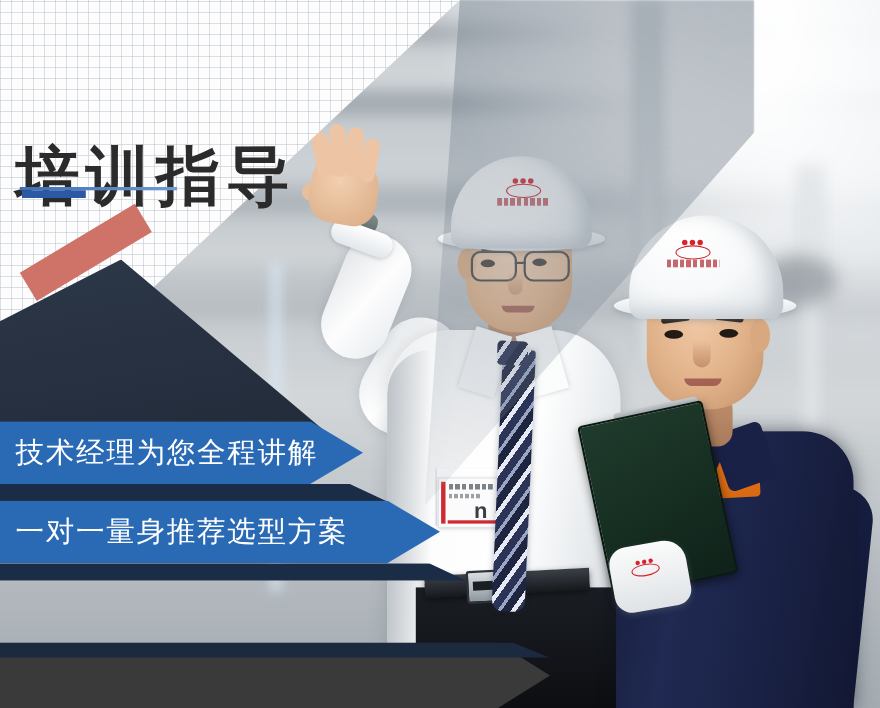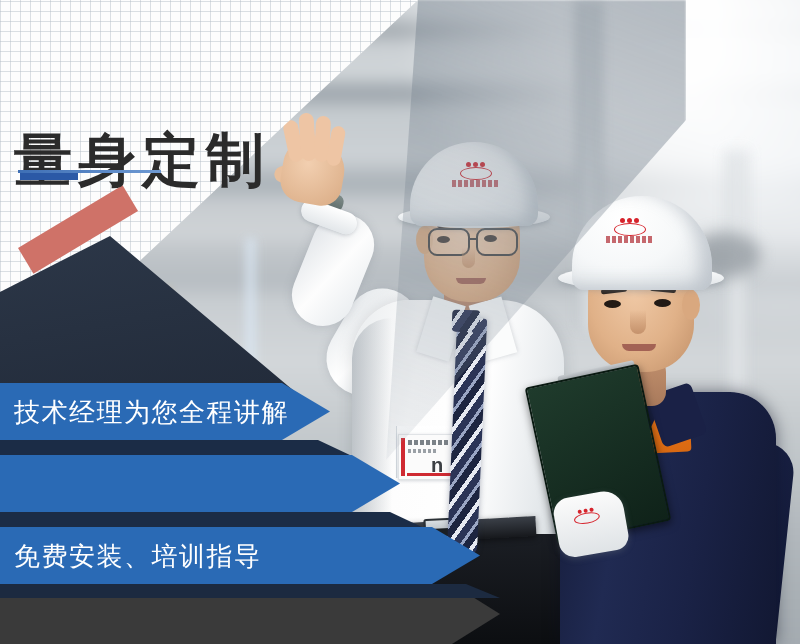--- a/index.html
+++ b/index.html
@@ -500,36 +500,33 @@
           </span>
       </div>
     </div>
   </div>
 
   <div class="sheen"></div>
   <div class="paper"></div>
   <div class="stripe"></div>
   <div class="wedge"></div>
 
-  <h1 class="headline">量身定制</h1>
+  <h1 class="headline">培训指导</h1>
   <div class="rule-thin"></div>
   <div class="rule-thick"></div>
 
   <div class="shadow" id="sh1"></div>
   <div class="bar" id="bar1">
     <div class="shape"></div>
     <div class="txt">技术经理为您全程讲解</div>
   </div>
 
   <div class="shadow" id="sh2"></div>
   <div class="bar" id="bar2">
     <div class="shape"></div>
+    <div class="txt">一对一量身推荐选型方案</div>
   </div>
 
-  <div class="bar" id="bar3">
-    <div class="shape"></div>
-    <div class="txt">免费安装、培训指导</div>
-  </div>
 
   <div class="botstrip"></div>
   <div class="botstrip-dark"></div>
 
 </div>
 
 </body></html>

